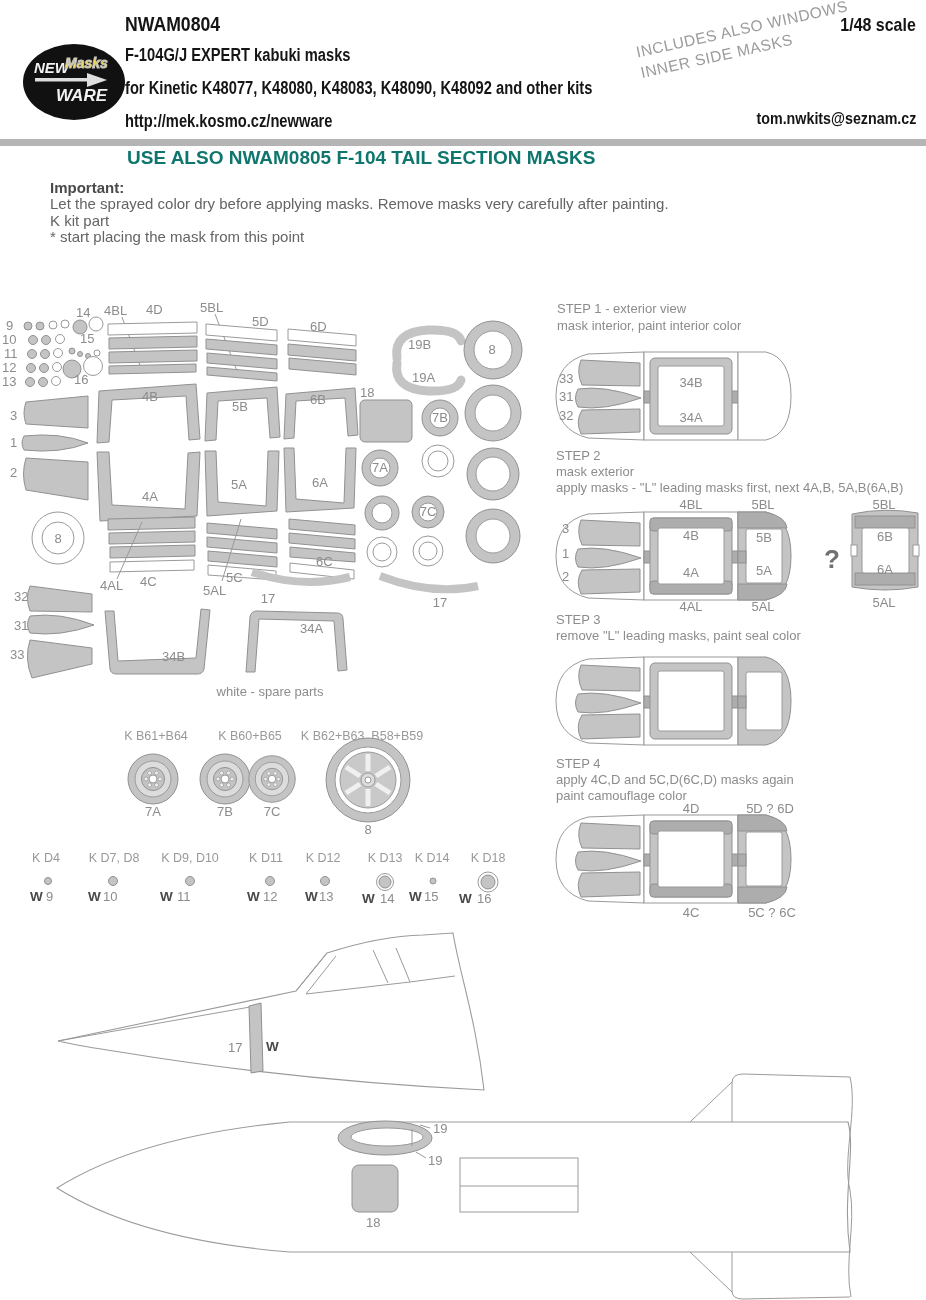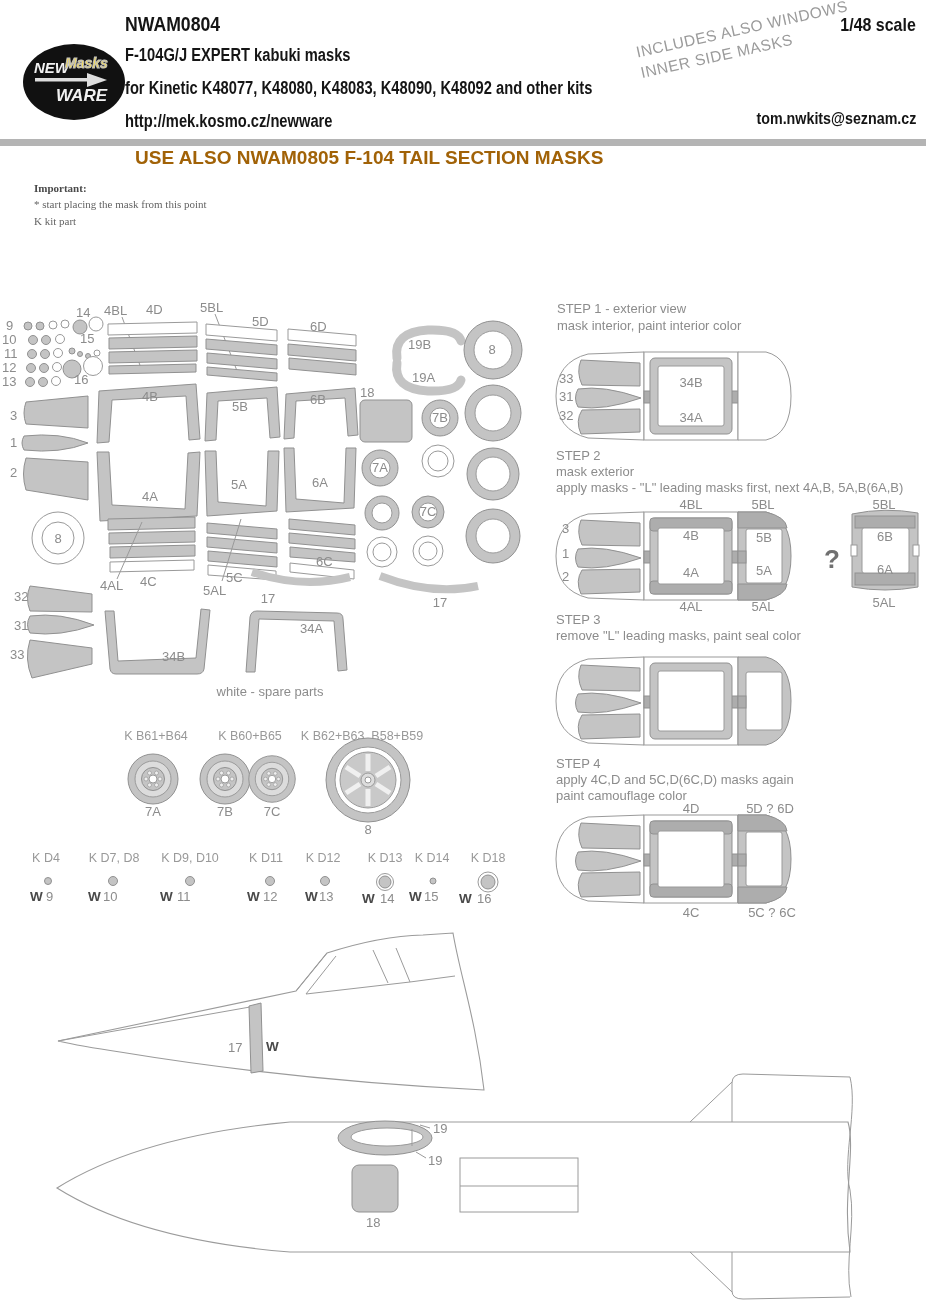--- a/index.html
+++ b/index.html
@@ -12,25 +12,25 @@
       transform:scaleX(.84);transform-origin:100% 0;}
   .logo{position:absolute;left:23px;top:44px;width:102px;height:76px;background:#111;
         border-radius:50%;}
   .logo .new{position:absolute;left:11px;top:15px;color:#f2f2f2;font-weight:bold;
         font-style:italic;font-size:15px;}
   .logo .masks{position:absolute;left:42px;top:11px;color:#fde047;font-weight:bold;
         font-style:italic;font-size:14px;-webkit-text-stroke:1px #c0c0c0;}
   .logo .ware{position:absolute;left:21px;top:42px;color:#f2f2f2;font-weight:bold;
         font-style:italic;font-size:17px;margin-left:12px;}
   .divider{position:absolute;left:0;top:139px;width:926px;height:7px;background:#b4b4b4;}
-  .notice{position:absolute;left:127px;top:147px;font-size:19px;font-weight:bold;color:#a16207;margin-left:8px;}
+  .notice{position:absolute;left:127px;top:147px;font-size:19px;font-weight:bold;color:#0f766e;}
   .note{position:absolute;left:634px;top:42px;width:300px;color:#9b9b9b;font-size:15.5px;
         letter-spacing:.5px;transform:rotate(-12.5deg);transform-origin:0 0;line-height:21px;
         white-space:nowrap;}
-  .imp{position:absolute;left:34px;top:180px;font-size:11px;color:#646464;line-height:16.4px;font-family:Liberation Serif, serif;}
+  .imp{position:absolute;left:50px;top:180px;font-size:15px;color:#646464;line-height:16.4px;}
   .imp b{color:#454545;}
   .imph{font-weight:bold;color:#4a4a4a;}
   svg text{font-family:"Liberation Sans",sans-serif;}
   .g{fill:#c4c4c4;stroke:#919191;stroke-width:1;}
   .gd{fill:#adadad;stroke:#919191;stroke-width:1;}
   .w{fill:#fff;stroke:#9a9a9a;stroke-width:1;}
   .ln{stroke:#9a9a9a;stroke-width:1;fill:none;}
   .lbl{font-size:13px;fill:#8c8c8c;}
   .lbl2{font-size:12.5px;fill:#999;}
   .mid{text-anchor:middle;}
@@ -66,22 +66,23 @@
     <div>INCLUDES ALSO WINDOWS</div>
     <div>INNER SIDE MASKS</div>
   </div>
 
   <div class="divider"></div>
 
   <div class="notice">USE ALSO NWAM0805 F-104 TAIL SECTION MASKS</div>
 
   <div class="imp">
     <div class="imph">Important:</div>
+    <div>Let the sprayed color dry before applying masks. Remove masks very carefully after painting.</div>
+    <div>K kit part</div>
     <div>*  start placing the mask from this point</div>
-    <div>K kit part</div>
   </div>
 
   <svg class="abs" style="left:0;top:300px" width="560" height="620" viewBox="0 300 560 620">
 
     <g>
       <text class="lbl" x="6" y="330">9</text>
       <circle class="g" cx="28" cy="326" r="4"></circle>
         <circle class="g" cx="40" cy="326" r="4"></circle>
       <circle class="w" cx="53" cy="325" r="4"></circle>
         <circle class="w" cx="65" cy="324" r="4"></circle>

